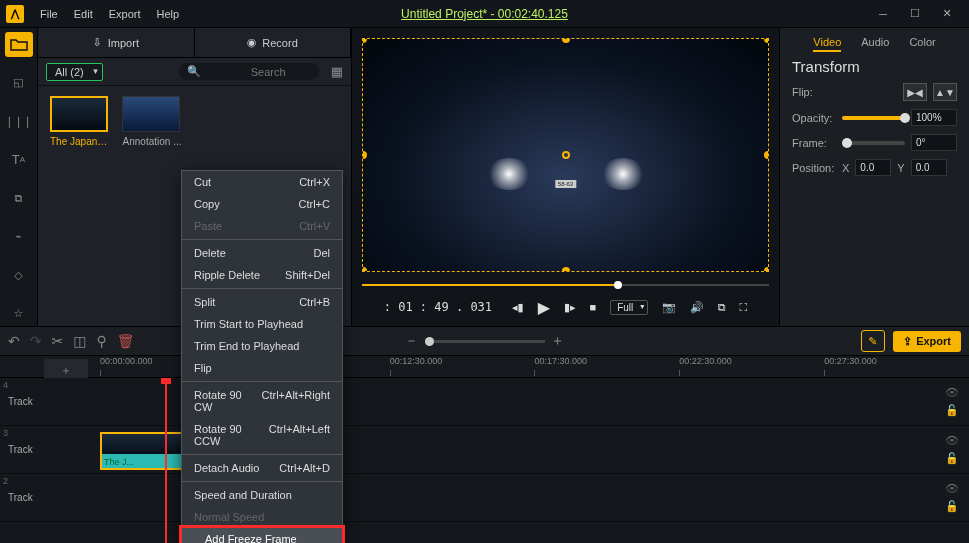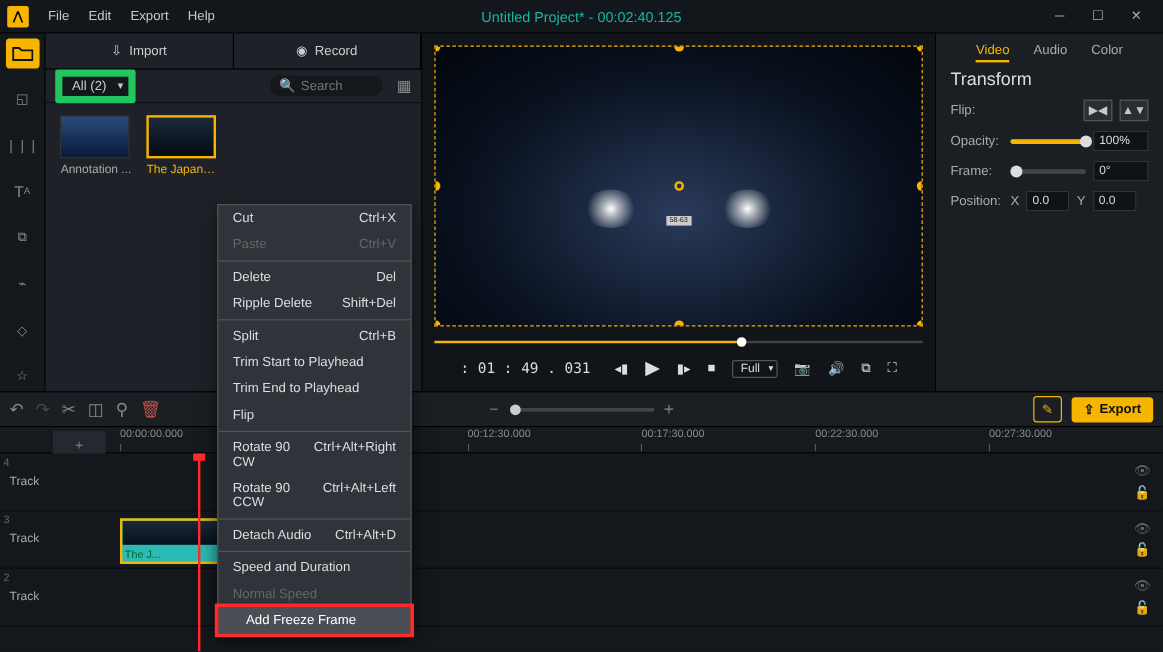--- a/index.html
+++ b/index.html
@@ -1,34 +1,34 @@
 <!DOCTYPE html>
 <html><head>
 <meta charset="utf-8">
 <style>
   * { margin:0; padding:0; box-sizing:border-box; font-family:"Segoe UI",Arial,sans-serif; }
   body { background:#1a1d21; color:#c8c8c8; width:969px; height:543px; overflow:hidden; font-size:11px; position:relative; }
   .titlebar { height:28px; background:#13161a; display:flex; align-items:center; padding:0 6px; border-bottom:1px solid #000; }
   .logo { width:18px; height:18px; background:#f7b500; display:flex; align-items:center; justify-content:center; color:#000; font-weight:bold; font-size:10px; border-radius:2px; margin-right:8px; }
   .menu-item { padding:0 8px; color:#c8c8c8; cursor:pointer; }
-  .title { position:absolute; left:50%; transform:translateX(-50%); color:#14b8a6; font-size:12px; }
+  .title { position:absolute; left:50%; transform:translateX(-50%); color:#bef264; font-size:12px;text-decoration:underline; }
   .win-controls { margin-left:auto; display:flex; }
   .win-btn { width:32px; height:24px; display:flex; align-items:center; justify-content:center; color:#aaa; cursor:pointer; }
   .body-top { display:flex; height:298px; }
   .left-rail { width:38px; background:#14171b; display:flex; flex-direction:column; align-items:center; padding-top:4px; gap:14px; border-right:1px solid #000; }
   .rail-btn { width:28px; height:28px; display:flex; align-items:center; justify-content:center; color:#888; cursor:pointer; border-radius:3px; }
   .rail-btn.active { background:#f7b500; color:#111; }
   .media-panel { width:314px; background:#1e2228; display:flex; flex-direction:column; border-right:1px solid #000; }
   .media-tabs { display:flex; height:30px; border-bottom:1px solid #000; }
   .media-tab { flex:1; display:flex; align-items:center; justify-content:center; gap:6px; color:#ccc; cursor:pointer; border-right:1px solid #000; }
   .media-toolbar { height:28px; display:flex; align-items:center; padding:0 8px; gap:6px; border-bottom:1px solid #0d0f12; }
-  .select-all { background:#14171b; border:6px solid #22c55e; padding:2px 18px 2px 8px; color:#ccc; font-size:11px; border-radius:2px; position:relative; cursor:pointer; }
+  .select-all { background:#14171b; border:1px solid #22c55e; padding:2px 18px 2px 8px; color:#ccc; font-size:11px; border-radius:2px; position:relative; cursor:pointer; }
   .select-all:after { content:"▾"; position:absolute; right:4px; font-size:9px; }
   .search-wrap { margin-left:auto; display:flex; align-items:center; background:#14171b; border-radius:10px; padding:2px 8px; gap:4px; }
-  .search-input { background:transparent; border:none; color:#ccc; width:60px; outline:none; font-size:11px; }
+  .search-input { background:transparent; border:none; color:#ccc; width:60px; outline:none; font-size:11px;margin-left:46px; }
   .grid-icon { margin-left:6px; color:#888; font-size:13px; cursor:pointer; }
   .thumbs { display:flex; gap:12px; padding:10px 12px; }
   .thumb { width:60px; }
   .thumb-img { width:58px; height:36px; background:#0a2a4a; border:1px solid #333; position:relative; }
   .thumb.active .thumb-img { border:2px solid #f7b500; }
   .thumb-label { font-size:10px; margin-top:4px; text-align:center; white-space:nowrap; overflow:hidden; text-overflow:ellipsis; color:#aaa; }
   .thumb.active .thumb-label { color:#f7b500; }
   .preview-panel { flex:1; background:#111418; position:relative; display:flex; flex-direction:column; padding:10px 10px 4px 10px; }
   .preview-box { flex:1; border:1px dashed #f7b500; position:relative; background:radial-gradient(ellipse at 50% 60%, #2a3a5a 0%, #0a1220 60%, #02060c 100%); overflow:hidden; }
   .handle { position:absolute; width:8px; height:8px; background:#f7b500; border-radius:50%; }
@@ -135,27 +135,27 @@
     </div>
     <div class="media-toolbar">
       <div class="select-all">All (2)</div>
       <div class="search-wrap">
         <span>🔍</span>
         <input class="search-input" placeholder="Search" style="">
       </div>
       <div class="grid-icon">▦</div>
     </div>
     <div class="thumbs">
+      <div class="thumb active">
+        <div class="thumb-img" style="background:linear-gradient(#1a2a3a,#050a12);"></div>
+        <div class="thumb-label">The Japane...</div>
+      </div>
       <div class="thumb">
         <div class="thumb-img" style="background:linear-gradient(#2a4a7a,#0a1a3a);"></div>
         <div class="thumb-label">Annotation ...</div>
-      </div>
-      <div class="thumb active">
-        <div class="thumb-img" style="background:linear-gradient(#1a2a3a,#050a12);"></div>
-        <div class="thumb-label">The Japane...</div>
       </div>
     </div>
   </div>
 
   <div class="preview-panel">
     <div class="preview-box">
       <div class="car">
         <div class="headlight" style="left:10px;"></div>
         <div class="headlight" style="right:10px;"></div>
         <div class="plate">58-63</div>
@@ -292,20 +292,24 @@
         <span class="lock">🔓</span>
       </div>
   </div>
 </div>
 
 <div class="ctx-menu">
   <div class="ctx-item">
       <span>Cut</span>
       <span>Ctrl+X</span>
     </div>
+  <div class="ctx-item">
+      <span>Copy</span>
+      <span>Ctrl+C</span>
+    </div>
   <div class="ctx-item disabled">
       <span>Paste</span>
       <span>Ctrl+V</span>
     </div>
   <div class="ctx-sep"></div>
   <div class="ctx-item">
       <span>Delete</span>
       <span>Del</span>
     </div>
   <div class="ctx-item">

